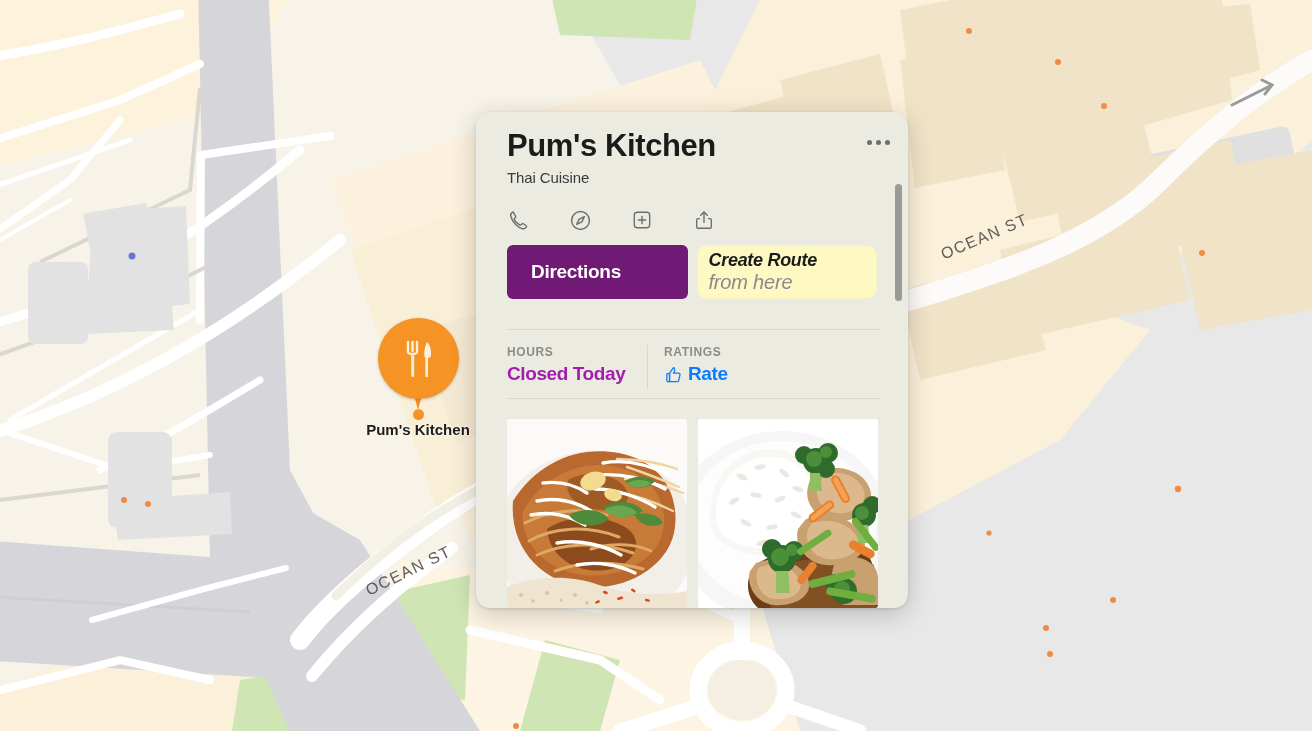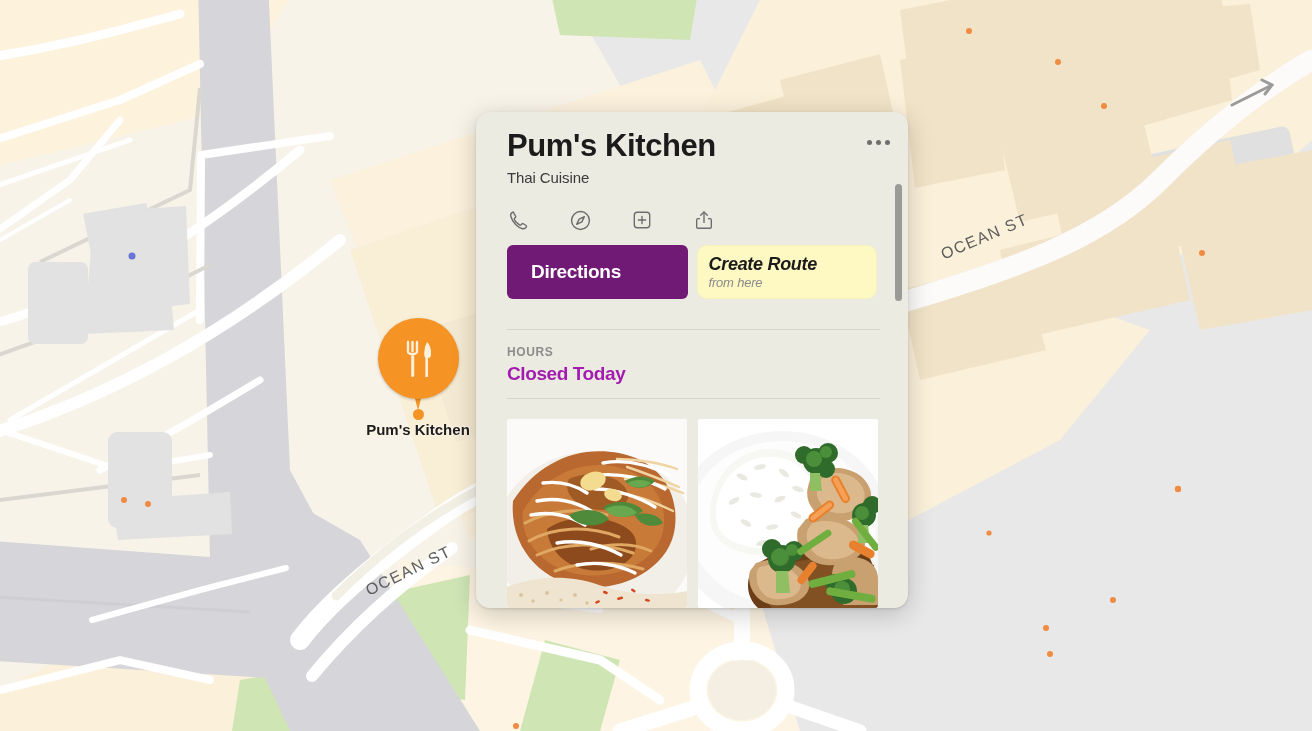--- a/index.html
+++ b/index.html
@@ -94,21 +94,21 @@
   }
   .btn-route {
     width: 181px; height: 54px; border-radius: 10px;
     background: #fef9c3;
     display: flex; flex-direction: column; justify-content: center;
     padding-left: 12px; cursor: pointer; border: none; text-align: left;
     box-shadow: inset 0 0 0 0.5px rgba(0,0,0,.05);
     font-style: italic;
   }
   .btn-route .line1 { font-size: 18px; font-weight: bold; color: #1b1b1b; letter-spacing: -0.3px; line-height: 1.15; }
-  .btn-route .line2 { font-size: 13px; color: #8a8a8a; letter-spacing: -0.2px; line-height: 1.2; }
+  .btn-route .line2 { font-size: 20px; color: #8a8a8a; letter-spacing: -0.2px; line-height: 1.2; }
 
   .hr { position: absolute; left: 31px; right: 28px; height: 1px; background: #d8d7cd; }
   .hr-top { top: 217px; }
   .hr-bot { top: 286px; }
 
   .stats { position: absolute; left: 31px; top: 233px; right: 28px; display: flex; align-items: center; }
   .stat { position: relative; }
   .stat .cap {
     font-size: 12px; font-weight: bold; color: #8c8c8c;
     letter-spacing: 0.6px; margin-bottom: 4px;
@@ -356,20 +356,32 @@
 
       <div class="hr hr-top"></div>
 
       <div class="stats">
 
         <div class="stat stat-hours">
           <div class="cap">HOURS</div>
           <div class="val">Closed Today</div>
         </div>
 
+        <div class="stat stat-ratings">
+          <div class="vdiv" style="left:0;"></div>
+          <div class="cap">RATINGS</div>
+          <div class="val">
+            <svg width="19" height="19" viewBox="0 0 24 24">
+              <path d="M7 21 L7 10.5 L11.6 3.6 C11.9 3.1 12.7 3.2 12.9 3.8 L13.3 5.2 C13.6 6.2 13.5 7.3 13 8.2 L12 10.2
+                       L18.6 10.2 C19.7 10.2 20.5 11.2 20.2 12.3 L18.6 19.3 C18.4 20.3 17.5 21 16.5 21 Z" fill="none" stroke="#0a7cff" stroke-width="1.6" stroke-linejoin="round"></path>
+              <path d="M7 10.8 L4.6 10.8 C4 10.8 3.6 11.2 3.6 11.8 L3.6 20 C3.6 20.6 4 21 4.6 21 L7 21 Z" fill="none" stroke="#0a7cff" stroke-width="1.6" stroke-linejoin="round"></path>
+            </svg>
+            <span>Rate</span>
+          </div>
+        </div>
 
       </div>
 
       <div class="hr hr-bot"></div>
 
       <div class="photos">
 
         <div class="photo">
           <svg viewBox="0 0 180 189" preserveAspectRatio="xMidYMid slice">
             <rect width="180" height="189" fill="#fbfaf8"></rect>

